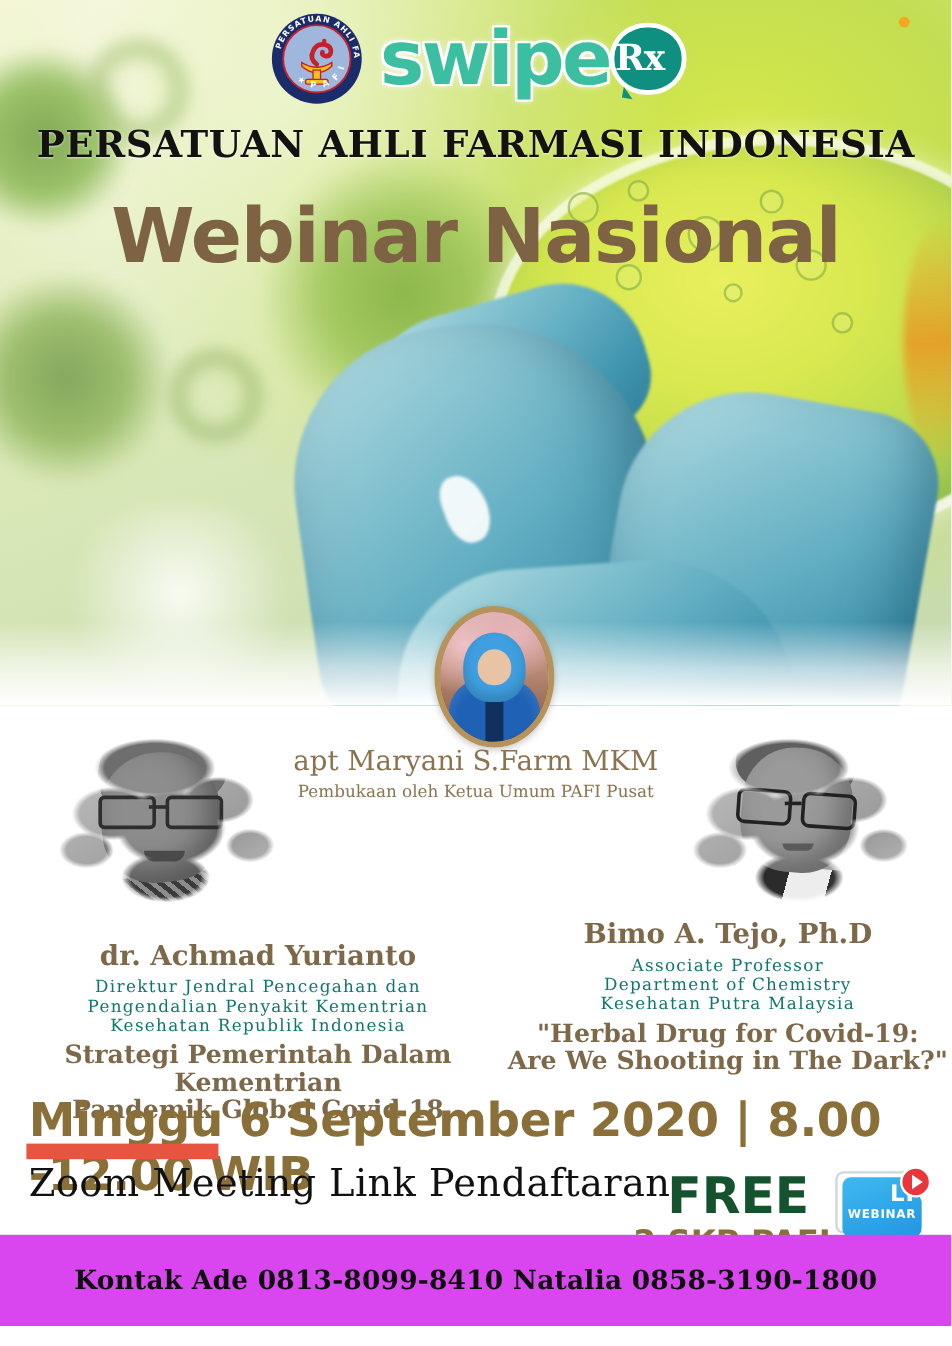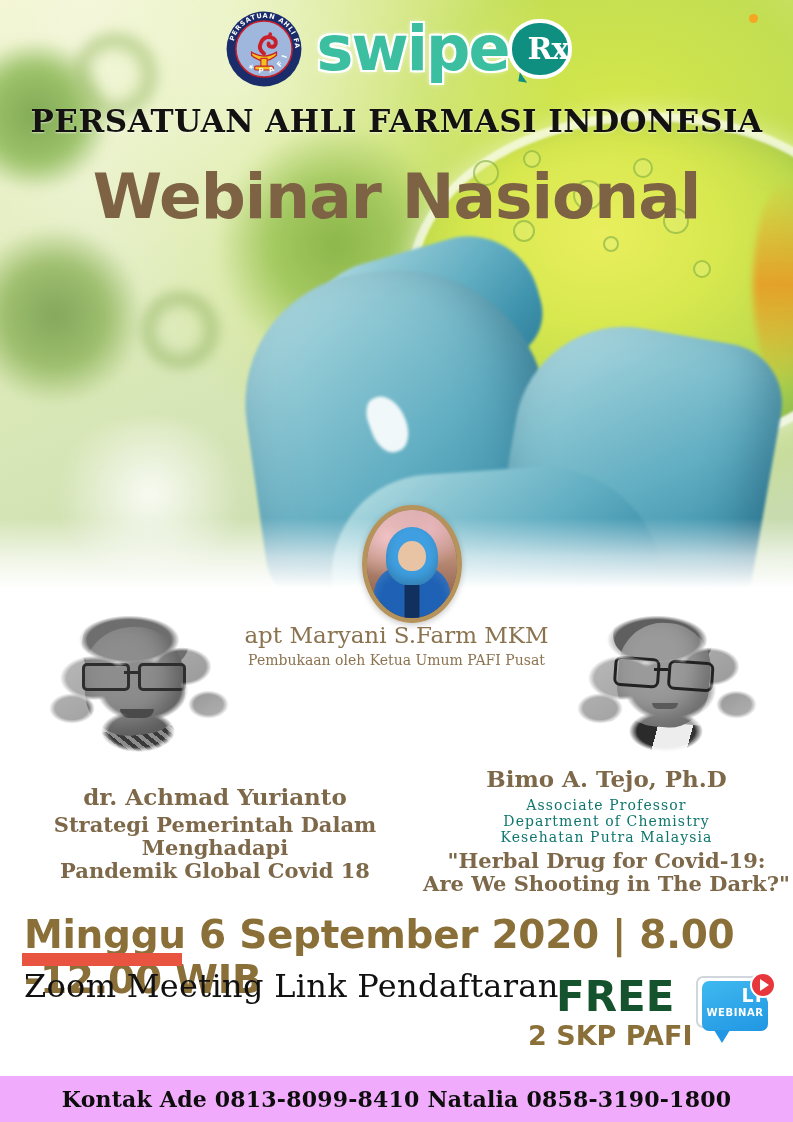--- a/index.html
+++ b/index.html
@@ -125,21 +125,21 @@
     text-shadow: 0 0 3px #fff, 0 0 7px #fff, 2px 2px 0 #fff, -2px 2px 0 #fff, 2px -2px 0 #fff, -2px -2px 0 #fff;
     line-height: 1;
   }
   .swipe-dot {
     position: absolute; width: 9px; height: 9px; border-radius: 50%;
     background: #f5a623; right: 35px; top: 4px;
   }
   .rx-bubble {
     position: relative; width: 56px; height: 52px; border-radius: 48% 48% 48% 48%;
     background: #0f8f80;
-    display: flex; align-items: center; justify-content: flex-end;
+    display: flex; align-items: center; justify-content: flex-start;
     box-shadow: 0 0 0 4px #fff;
   }
   .rx-bubble::after {
     content: ""; position: absolute; left: 7px; bottom: -7px;
     width: 0; height: 0;
     border-left: 9px solid #0f8f80; border-top: 9px solid transparent; border-bottom: 0;
     transform: rotate(10deg);
   }
   .rx-text {
     font-family: "DejaVu Serif", serif; font-weight: 700; font-size: 30px;
@@ -373,22 +373,22 @@
   }
   .lb-play::after {
     content: ""; width: 0; height: 0;
     border-left: 9px solid #ffffff;
     border-top: 6px solid transparent; border-bottom: 6px solid transparent;
     margin-left: 3px;
   }
 
   
   .contact-band {
-    position: absolute; left: 0; bottom: 0; width: 793px; height: 46px;
-    background: #f0abfc;
+    position: absolute; left: 0; bottom: 17px; width: 793px; height: 76px;
+    background: #d946ef;
     display: flex; align-items: center; justify-content: center;
   }
   .contact-text {
     font-family: "DejaVu Serif", serif; font-weight: 700;
     font-size: 22px; color: #0d0d0d; letter-spacing: .2px;
   }
 </style>
 </head>
 <body>
 
@@ -479,22 +479,27 @@
       <div class="face y-hair"></div>
       <div class="face y-skin"></div>
       <div class="face y-glasses"></div>
       <div class="face y-bridge"></div>
       <div class="face y-mouth"></div>
     </div>
   </div>
 
   <div class="spk left">
     <div class="spk-name">dr. Achmad Yurianto</div>
+    <div class="spk-affil">
+      <div>Direktur Jendral Pencegahan dan</div>
+      <div>Pengendalian Penyakit Kementrian</div>
+      <div>Kesehatan Republik Indonesia</div>
+    </div>
     <div class="spk-topic">
-      <div>Strategi Pemerintah Dalam Menghadapi</div>
+      <div>Strategi Pemerintah Dalam Kementrian</div>
       <div>Pandemik Global Covid  18</div>
     </div>
   </div>
 
   <div class="portrait right">
     <div class="brush">
       <div class="face t-suit"></div>
       <div class="face t-hair"></div>
       <div class="face t-skin"></div>
       <div class="face t-glasses"></div>

